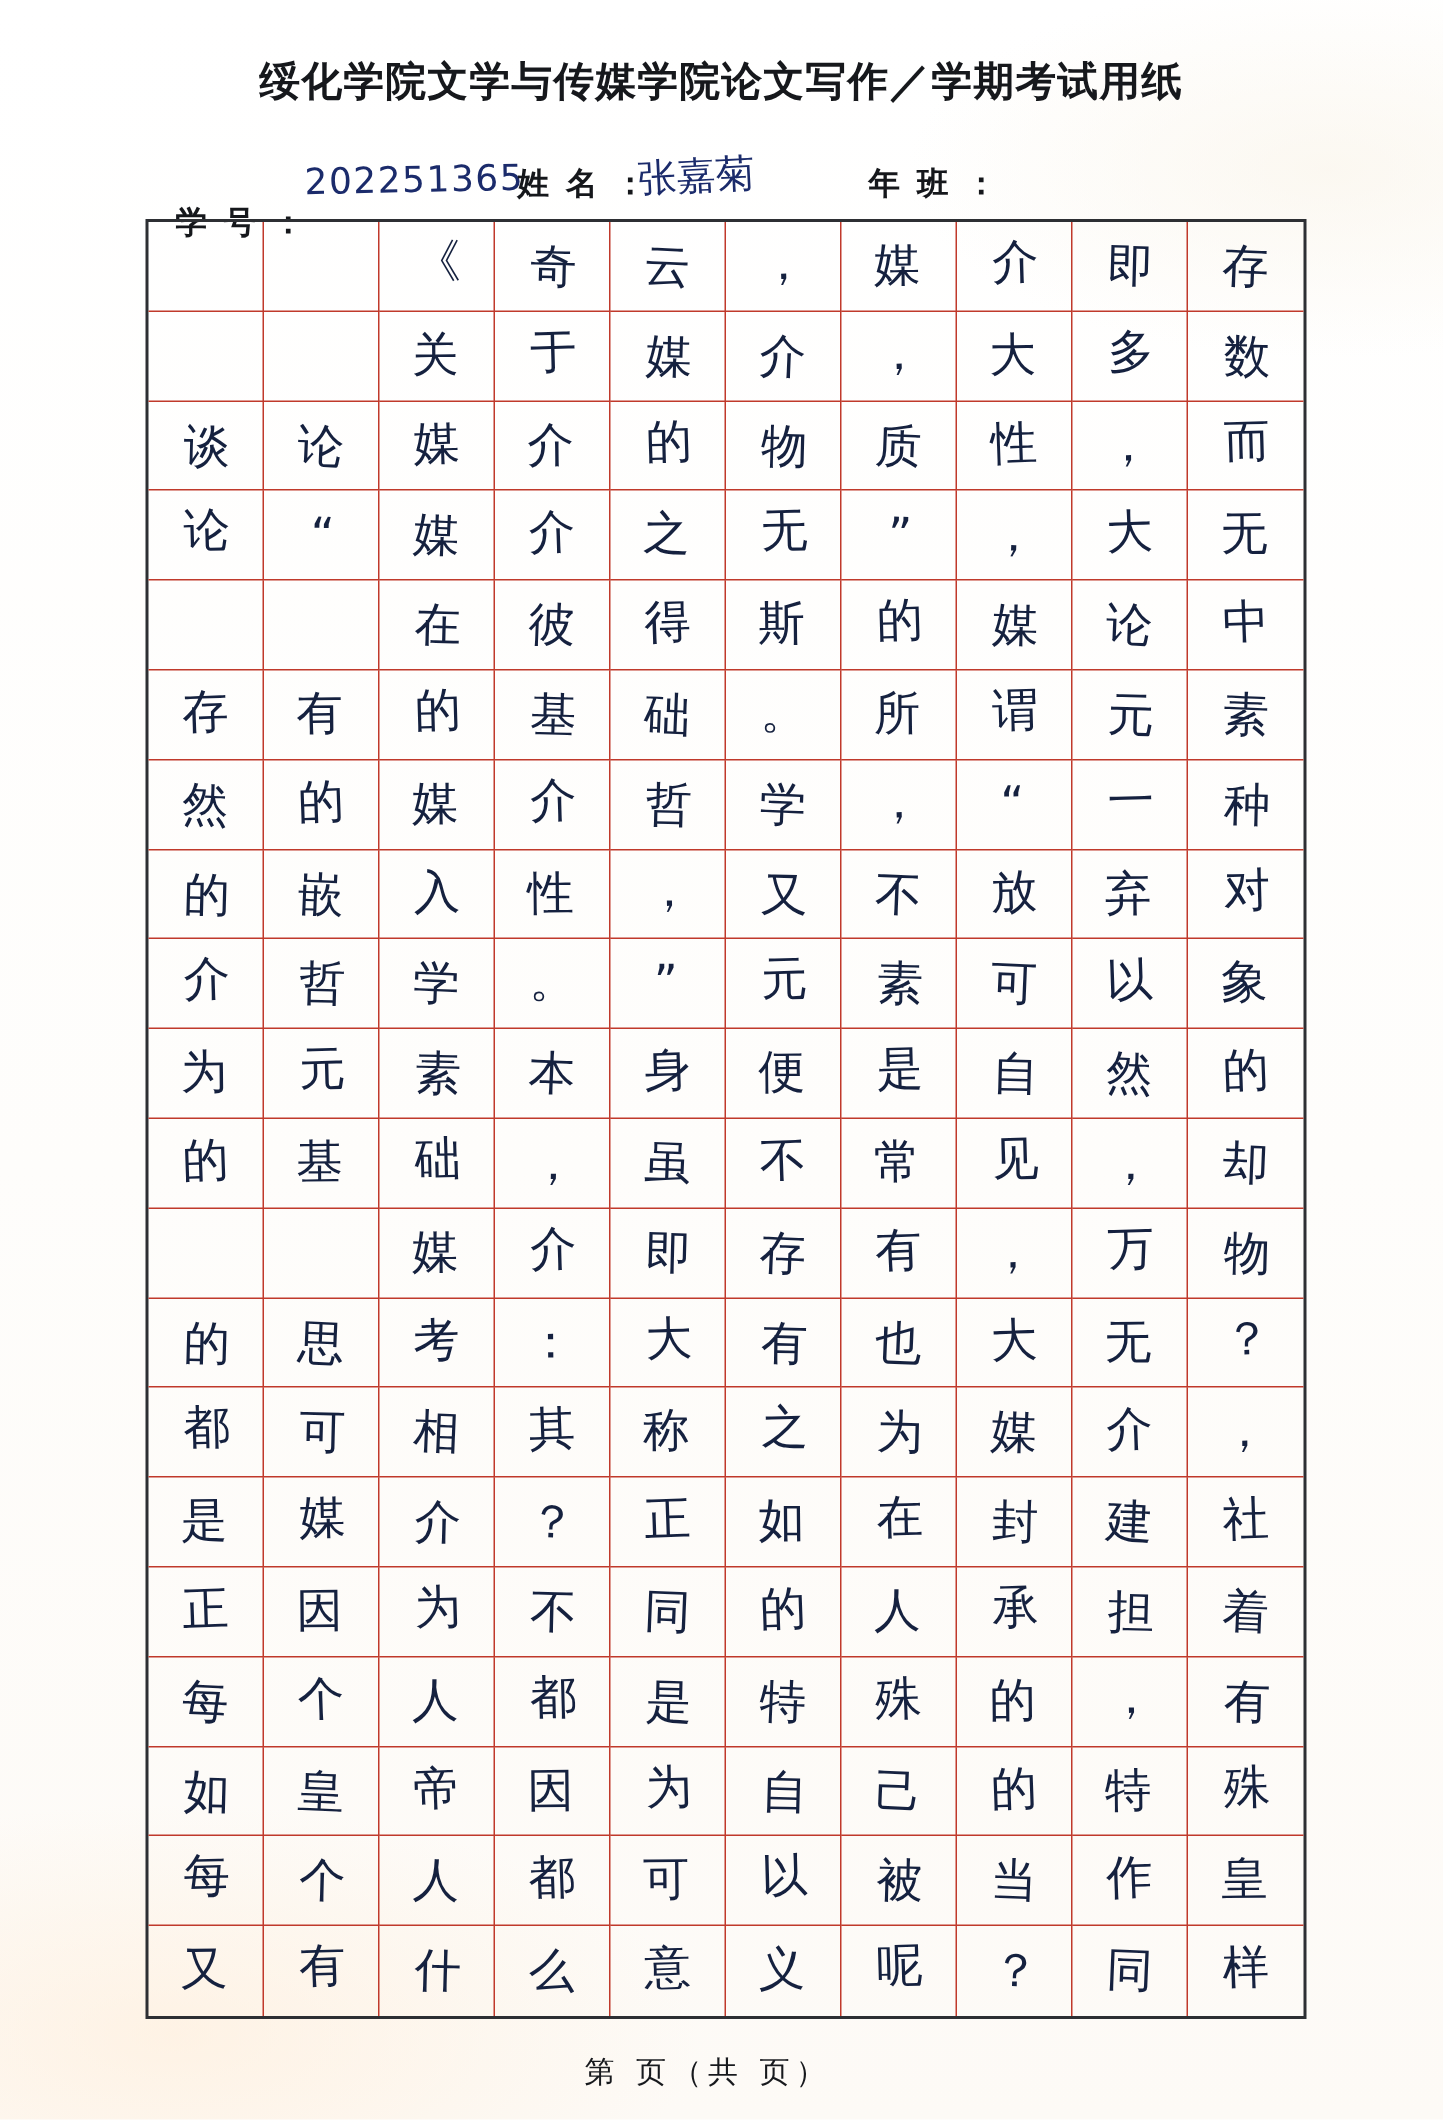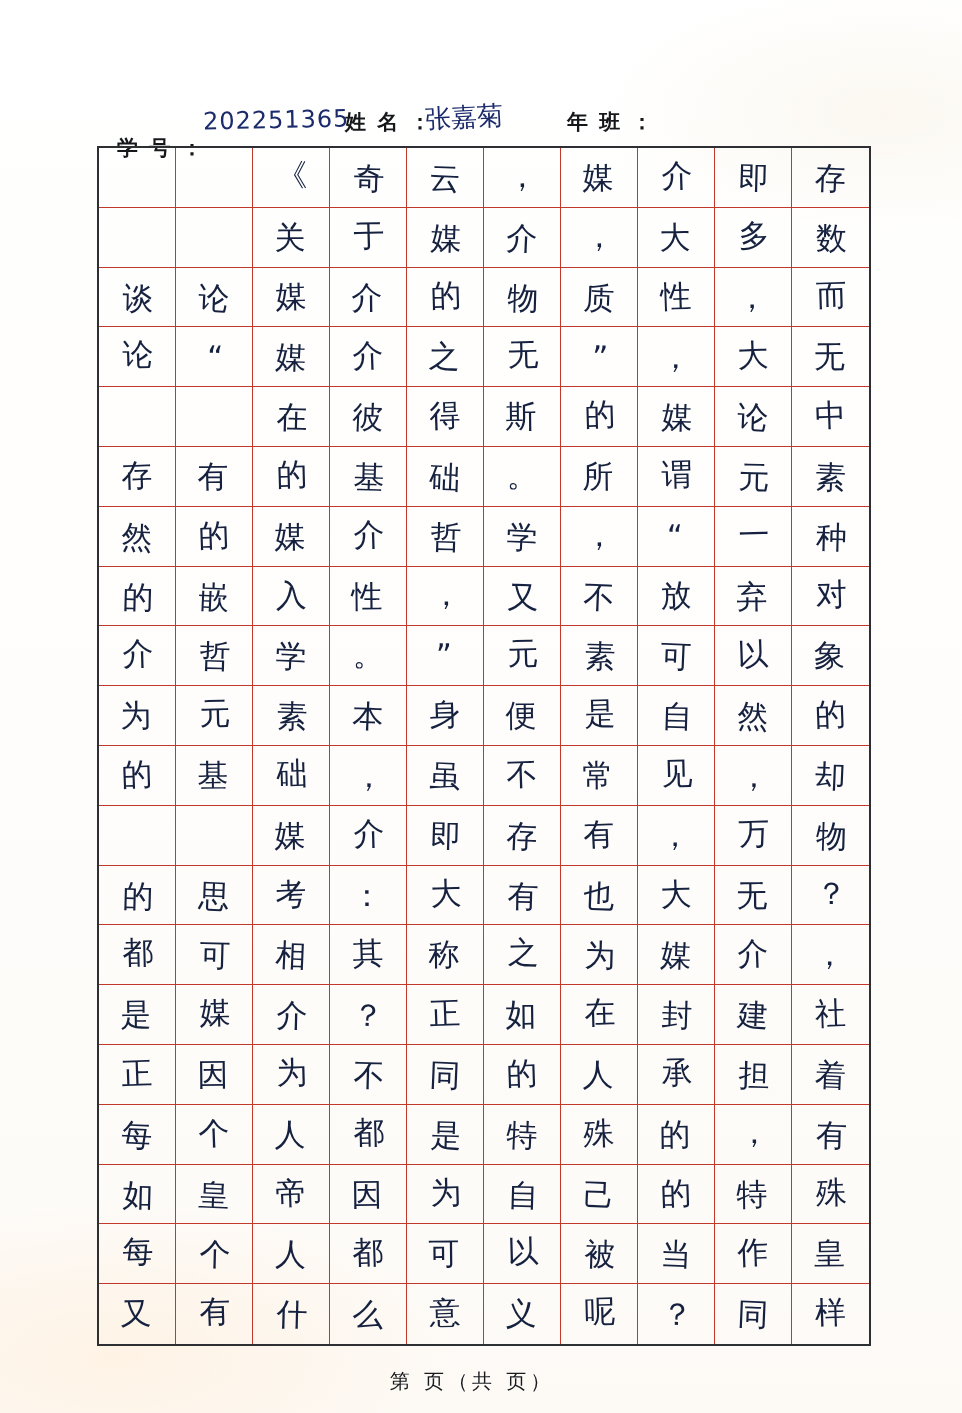--- a/index.html
+++ b/index.html
@@ -63,21 +63,21 @@
     position: absolute;
     font-size: 24px;
     color: #1b2b6b;
     font-family: "DejaVu Sans", sans-serif;
     transform: rotate(-1.2deg);
   }
   #lbl-id    { left: 12px;  top: 8px; margin-top: 26px; }
   #val-id    { left: 98px;  top: 6px; letter-spacing: 1px; }
   #lbl-name  { left: 240px; top: 8px; }
   #val-name  { left: 320px; top: 0px; font-size: 26px; transform: rotate(-3deg); }
-  #lbl-class { left: 462px; top: 8px; }
+  #lbl-class { left: 474px; top: 8px; }
 
   
   .grid-wrap {
     position: absolute;
     left: 97px;
     top: 146px;
     width: 774px;
     height: 1200px;
     border: 2px solid #2d2f33;
     box-sizing: border-box;
@@ -129,20 +129,21 @@
     font-family: "DejaVu Serif", serif;
   }
 </style>
 </head>
 <body>
 
 <div class="paper"></div>
 
 <div class="page">
 
+  <div class="doc-title">绥化学院文学与传媒学院论文写作／学期考试用纸</div>
 
   <div class="meta-row">
     <span class="meta-label" id="lbl-id">学 号 ：</span>
     <span class="meta-value" id="val-id">202251365</span>
 
     <span class="meta-label" id="lbl-name">姓 名 ：</span>
     <span class="meta-value" id="val-name">张嘉菊</span>
 
     <span class="meta-label" id="lbl-class">年 班 ：</span>
   </div>

